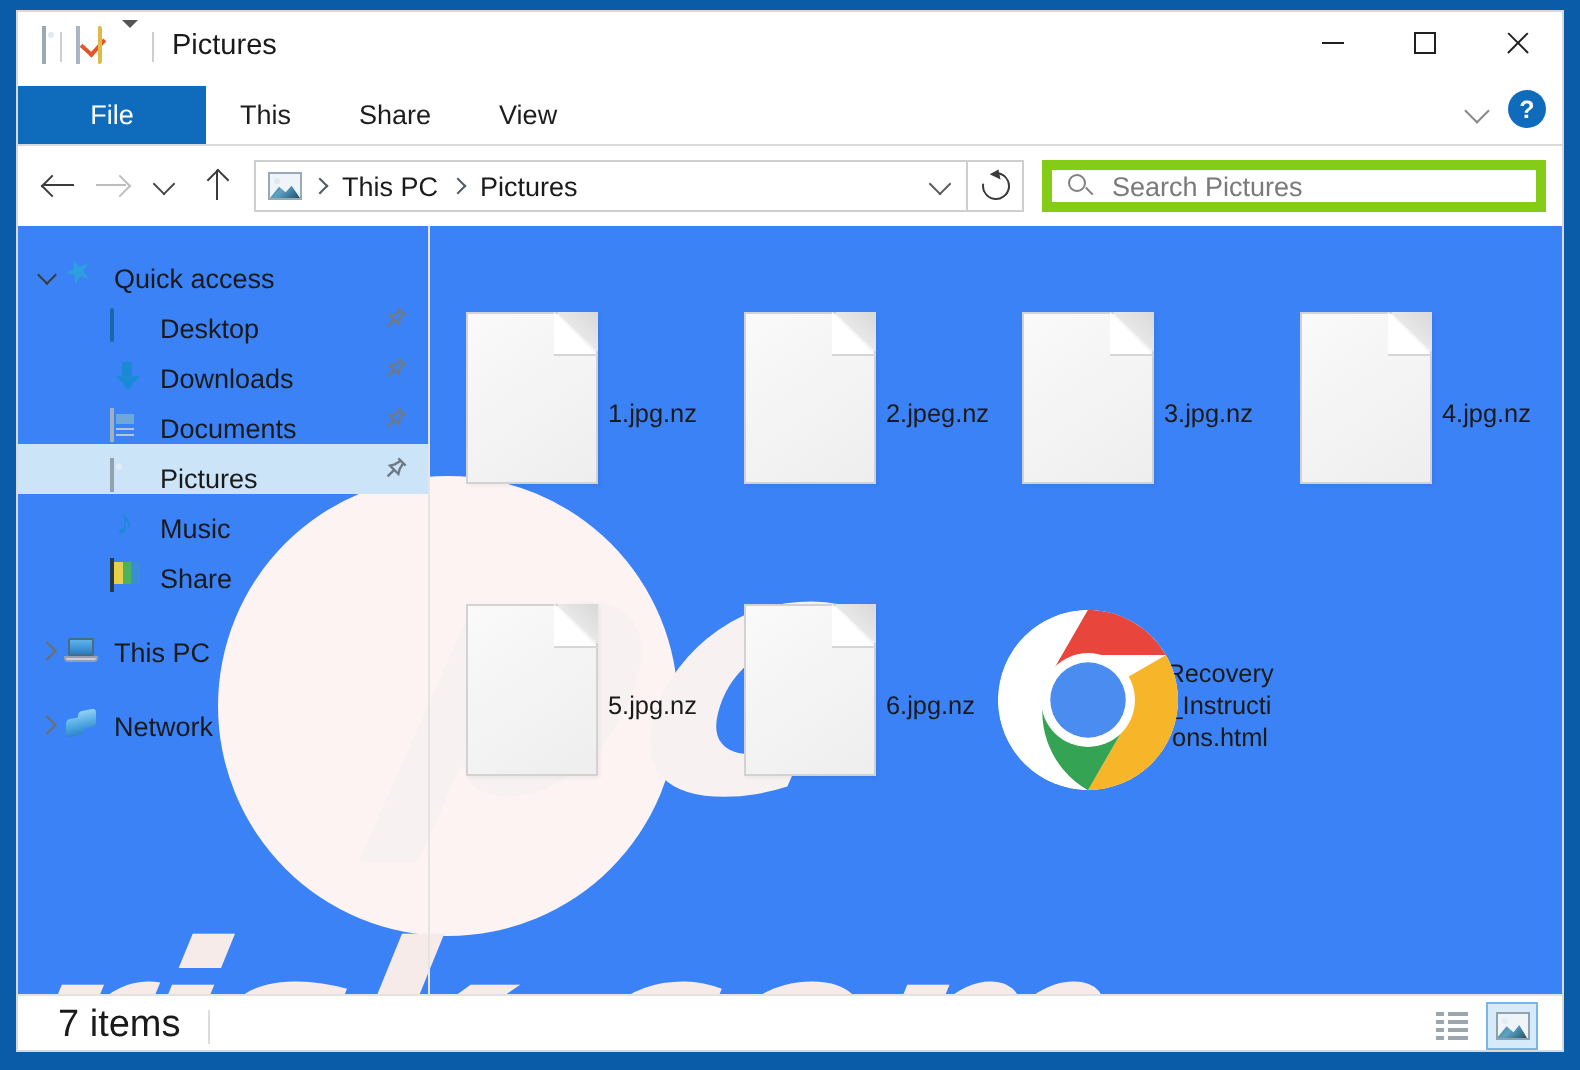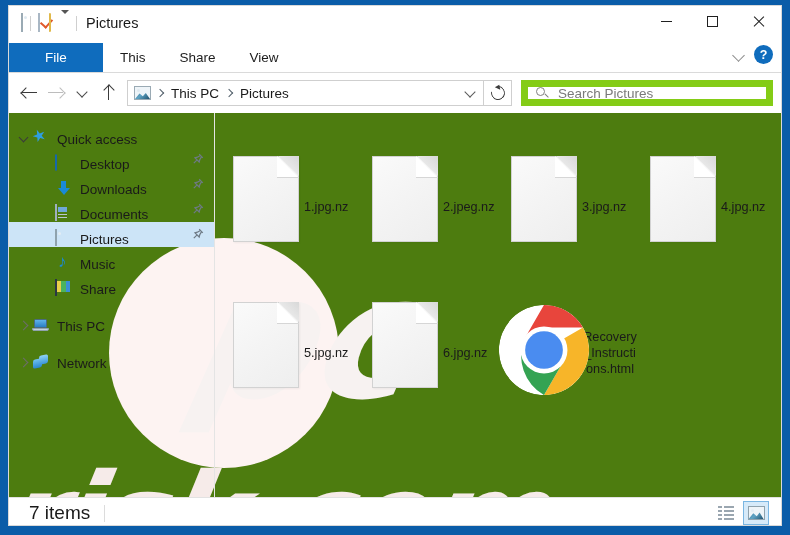--- a/index.html
+++ b/index.html
@@ -4,21 +4,21 @@
 <style>
   html,body{margin:0;padding:0;}
   body{
     width:790px;height:535px;overflow:hidden;
     background:#0a5ca8;
     font-family:"Liberation Sans","DejaVu Sans",sans-serif;
     -webkit-font-smoothing:antialiased;
   }
   .window{
     position:absolute;left:8px;top:5px;width:774px;height:521px;
-    background:#4d7c0f;border:1px solid #d9d9d9;box-sizing:border-box;
+    background:#3b82f6;border:1px solid #d9d9d9;box-sizing:border-box;
     overflow:hidden;
   }
   
   .watermark{
     position:absolute;left:0;top:330px;width:790px;height:190px;
     font-family:"DejaVu Sans",sans-serif;font-weight:bold;font-style:italic;
     font-size:120px;letter-spacing:-4px;color:#f6ebe9;
     line-height:150px;pointer-events:none;z-index:0;white-space:nowrap;
   }
   .watermark span{display:inline-block;transform:skewX(-12deg);}
@@ -169,21 +169,21 @@
   .refresh-gl{
     width:12px;height:12px;border:1.4px solid #3b3b3b;border-radius:50%;
     border-top-color:transparent;position:relative;transform:rotate(-35deg);
   }
   .refresh-gl::after{
     content:"";position:absolute;right:-1px;top:-1px;width:0;height:0;
     border-left:3.5px solid transparent;border-right:3.5px solid transparent;
     border-bottom:4.5px solid #3b3b3b;transform:rotate(60deg);
   }
   .searchbox{
-    width:252px;height:26px;border:7px solid #84cc16;background:#fff;margin-left:9px;
+    width:252px;height:26px;border:5px solid #84cc16;background:#fff;margin-left:9px;
     display:flex;align-items:center;padding:0 8px;box-sizing:border-box;gap:9px;
   }
   .mag{position:relative;width:13px;height:13px;}
   .mag::before{
     content:"";position:absolute;left:0;top:0;width:9px;height:9px;
     border:1.4px solid #808080;border-radius:50%;box-sizing:border-box;
   }
   .mag::after{
     content:"";position:absolute;left:8px;top:8.5px;width:5px;height:1.4px;
     background:#808080;transform:rotate(45deg);

